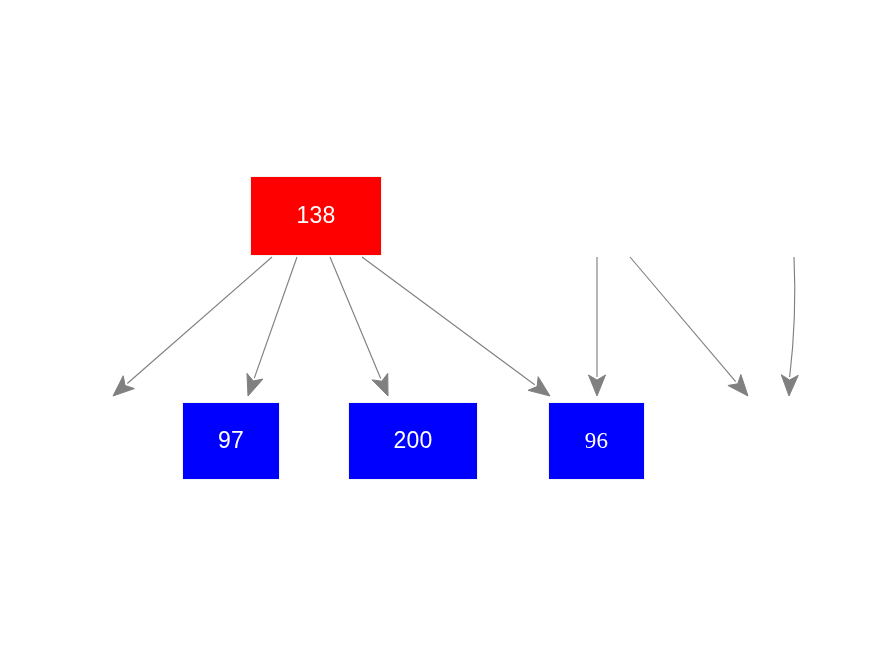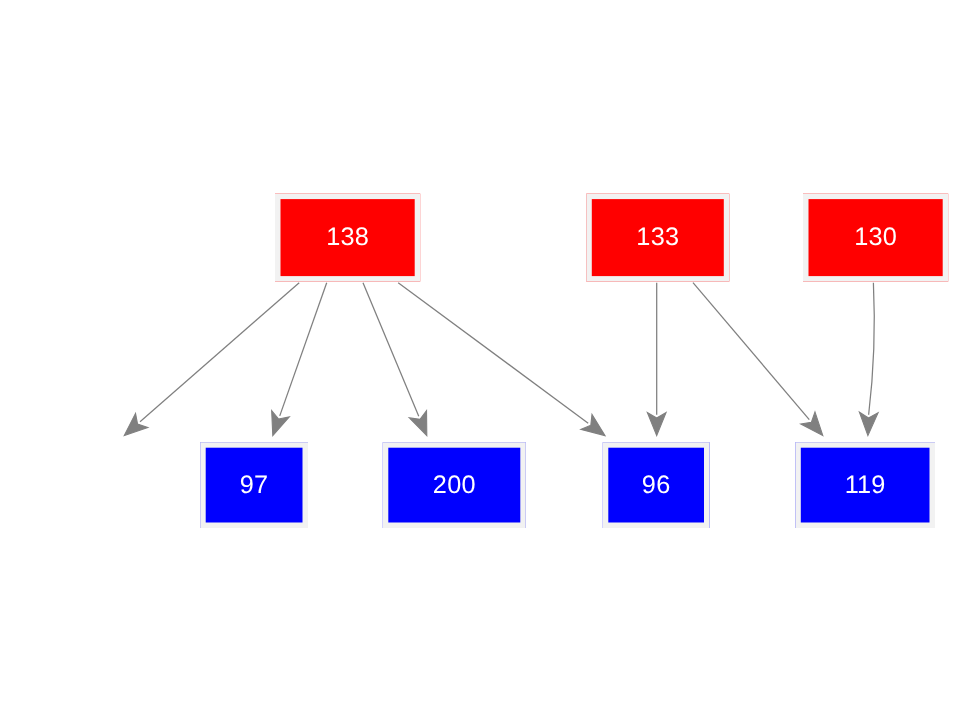--- a/index.html
+++ b/index.html
@@ -26,21 +26,21 @@
     position: absolute;
     box-sizing: border-box;
     display: flex;
     align-items: center;
     justify-content: center;
     color: #ffffff;
     font-size: 23px;
     font-family: "Liberation Sans", sans-serif;
     line-height: 1;
     letter-spacing: 0.2px;
-    border: 5px solid #000000;
+    border: 1px solid #000000;
   }
   .gnode.red {
     background: #ff0000;
   }
   .gnode.blue {
     background: #0000ff;
   }
   .node-label {
     pointer-events: none;
     user-select: none;
@@ -79,33 +79,24 @@
       </g>
       <g>
         <path d="M794,257 Q796.8415057480536,317.0061402041084 789.68,377.01" fill="none" stroke="#808080" stroke-width="1.15"></path>
         <polygon points="789.00,396.00 781.26,374.71 789.58,380.01 798.25,375.32" fill="#808080" stroke="#808080" stroke-width="1" stroke-linejoin="miter"></polygon>
       </g>
     </svg>
 
   <div class="gnode red" style="left: 250px; top: 176px; width: 132px; height: 80px; background: rgb(255, 0, 0); border-color: rgb(242, 242, 242); color: rgb(255, 255, 255);">
     <span class="node-label">138</span>
   </div>
-  <div class="gnode red" style="left: 533px; top: 176px; width: 130px; height: 80px; background: rgb(255, 0, 0); border-color: rgb(242, 242, 242); color: rgb(255, 255, 255);">
-    <span class="node-label">133</span>
-  </div>
-  <div class="gnode red" style="left: 730px; top: 176px; width: 132px; height: 80px; background: rgb(255, 0, 0); border-color: rgb(242, 242, 242); color: rgb(255, 255, 255);">
-    <span class="node-label">130</span>
-  </div>
 
   <div class="gnode blue" style="left: 182px; top: 402px; width: 98px; height: 78px; background: rgb(0, 0, 255); border-color: rgb(242, 242, 242); color: rgb(255, 255, 255);">
     <span class="node-label">97</span>
   </div>
   <div class="gnode blue" style="left: 348px; top: 402px; width: 130px; height: 78px; background: rgb(0, 0, 255); border-color: rgb(242, 242, 242); color: rgb(255, 255, 255);">
     <span class="node-label">200</span>
   </div>
-  <div class="gnode blue" style="left: 548px; top: 402px; width: 97px; height: 78px; background: rgb(0, 0, 255); border-color: rgb(242, 242, 242); color: rgb(255, 255, 255);">
+  <div class="gnode blue" style="left: 548px; top: 402px; width: 97px; height: 78px; background: rgb(0, 0, 255); border-color: rgb(242, 242, 242); color: rgb(255, 255, 255); font-family: Liberation Serif, serif;">
     <span class="node-label">96</span>
-  </div>
-  <div class="gnode blue" style="left: 723px; top: 402px; width: 127px; height: 78px; background: rgb(0, 0, 255); border-color: rgb(242, 242, 242); color: rgb(255, 255, 255);">
-    <span class="node-label">119</span>
   </div>
 
 </div>
 
 </body></html>

